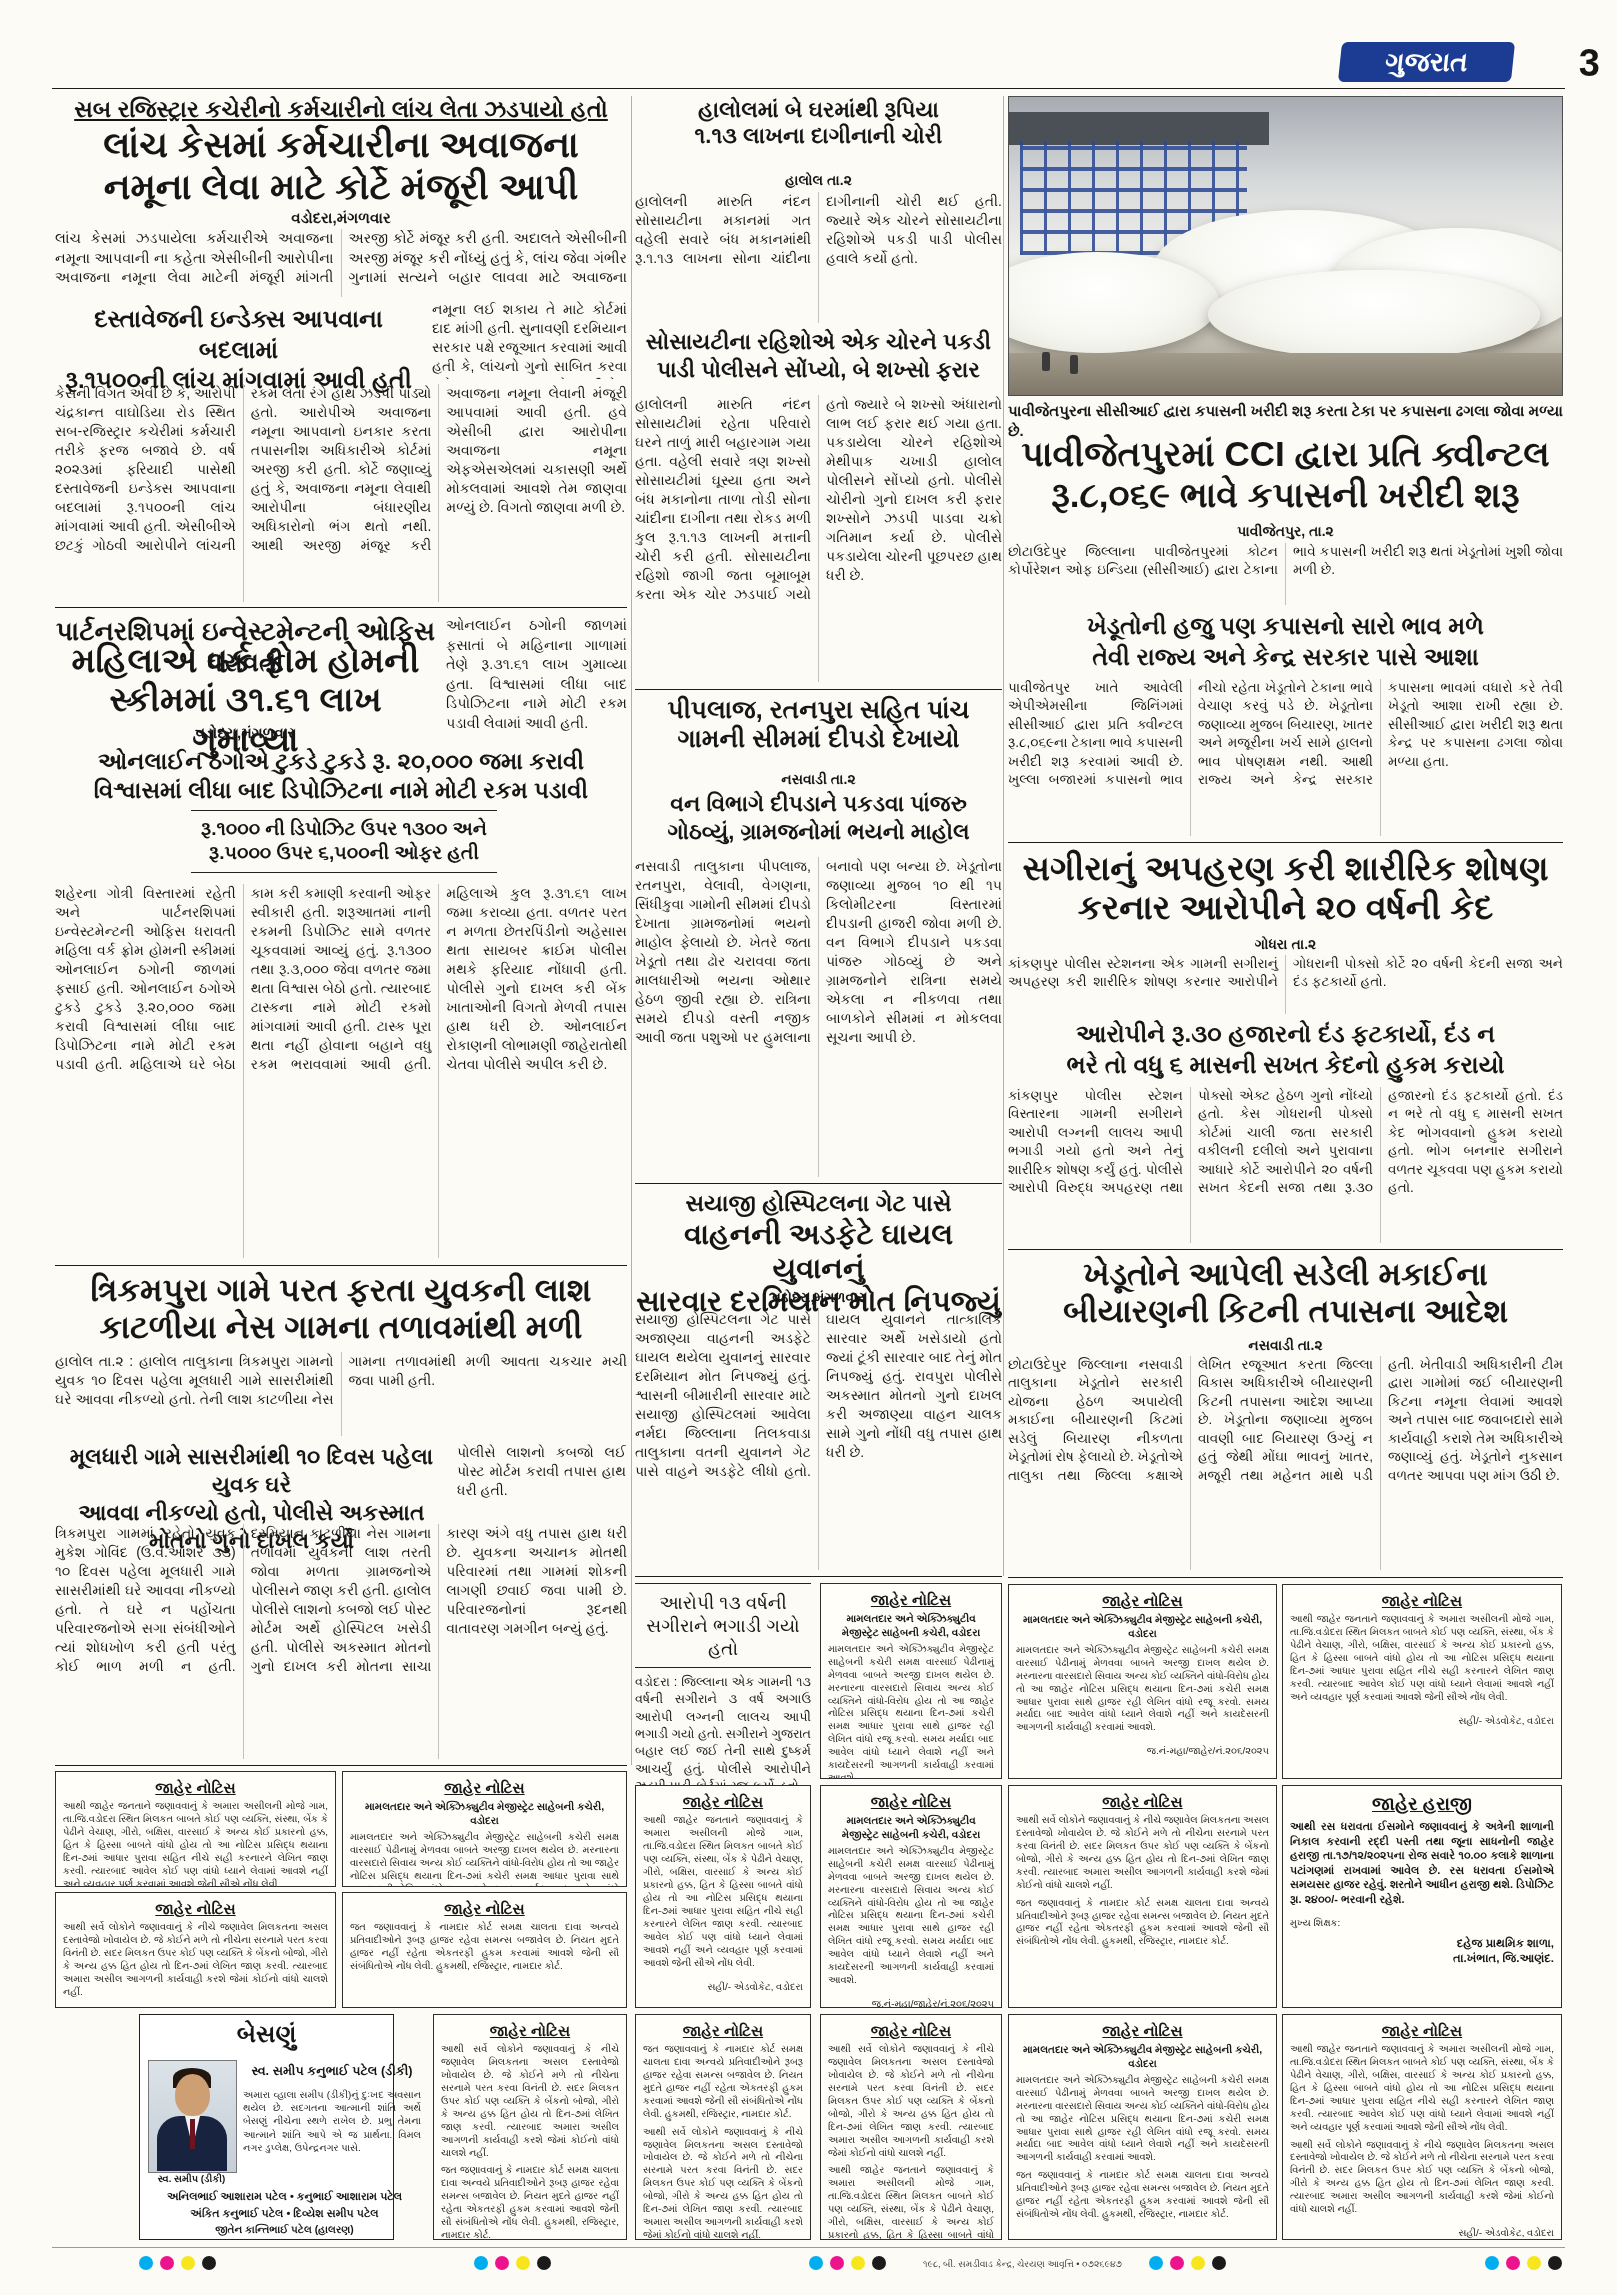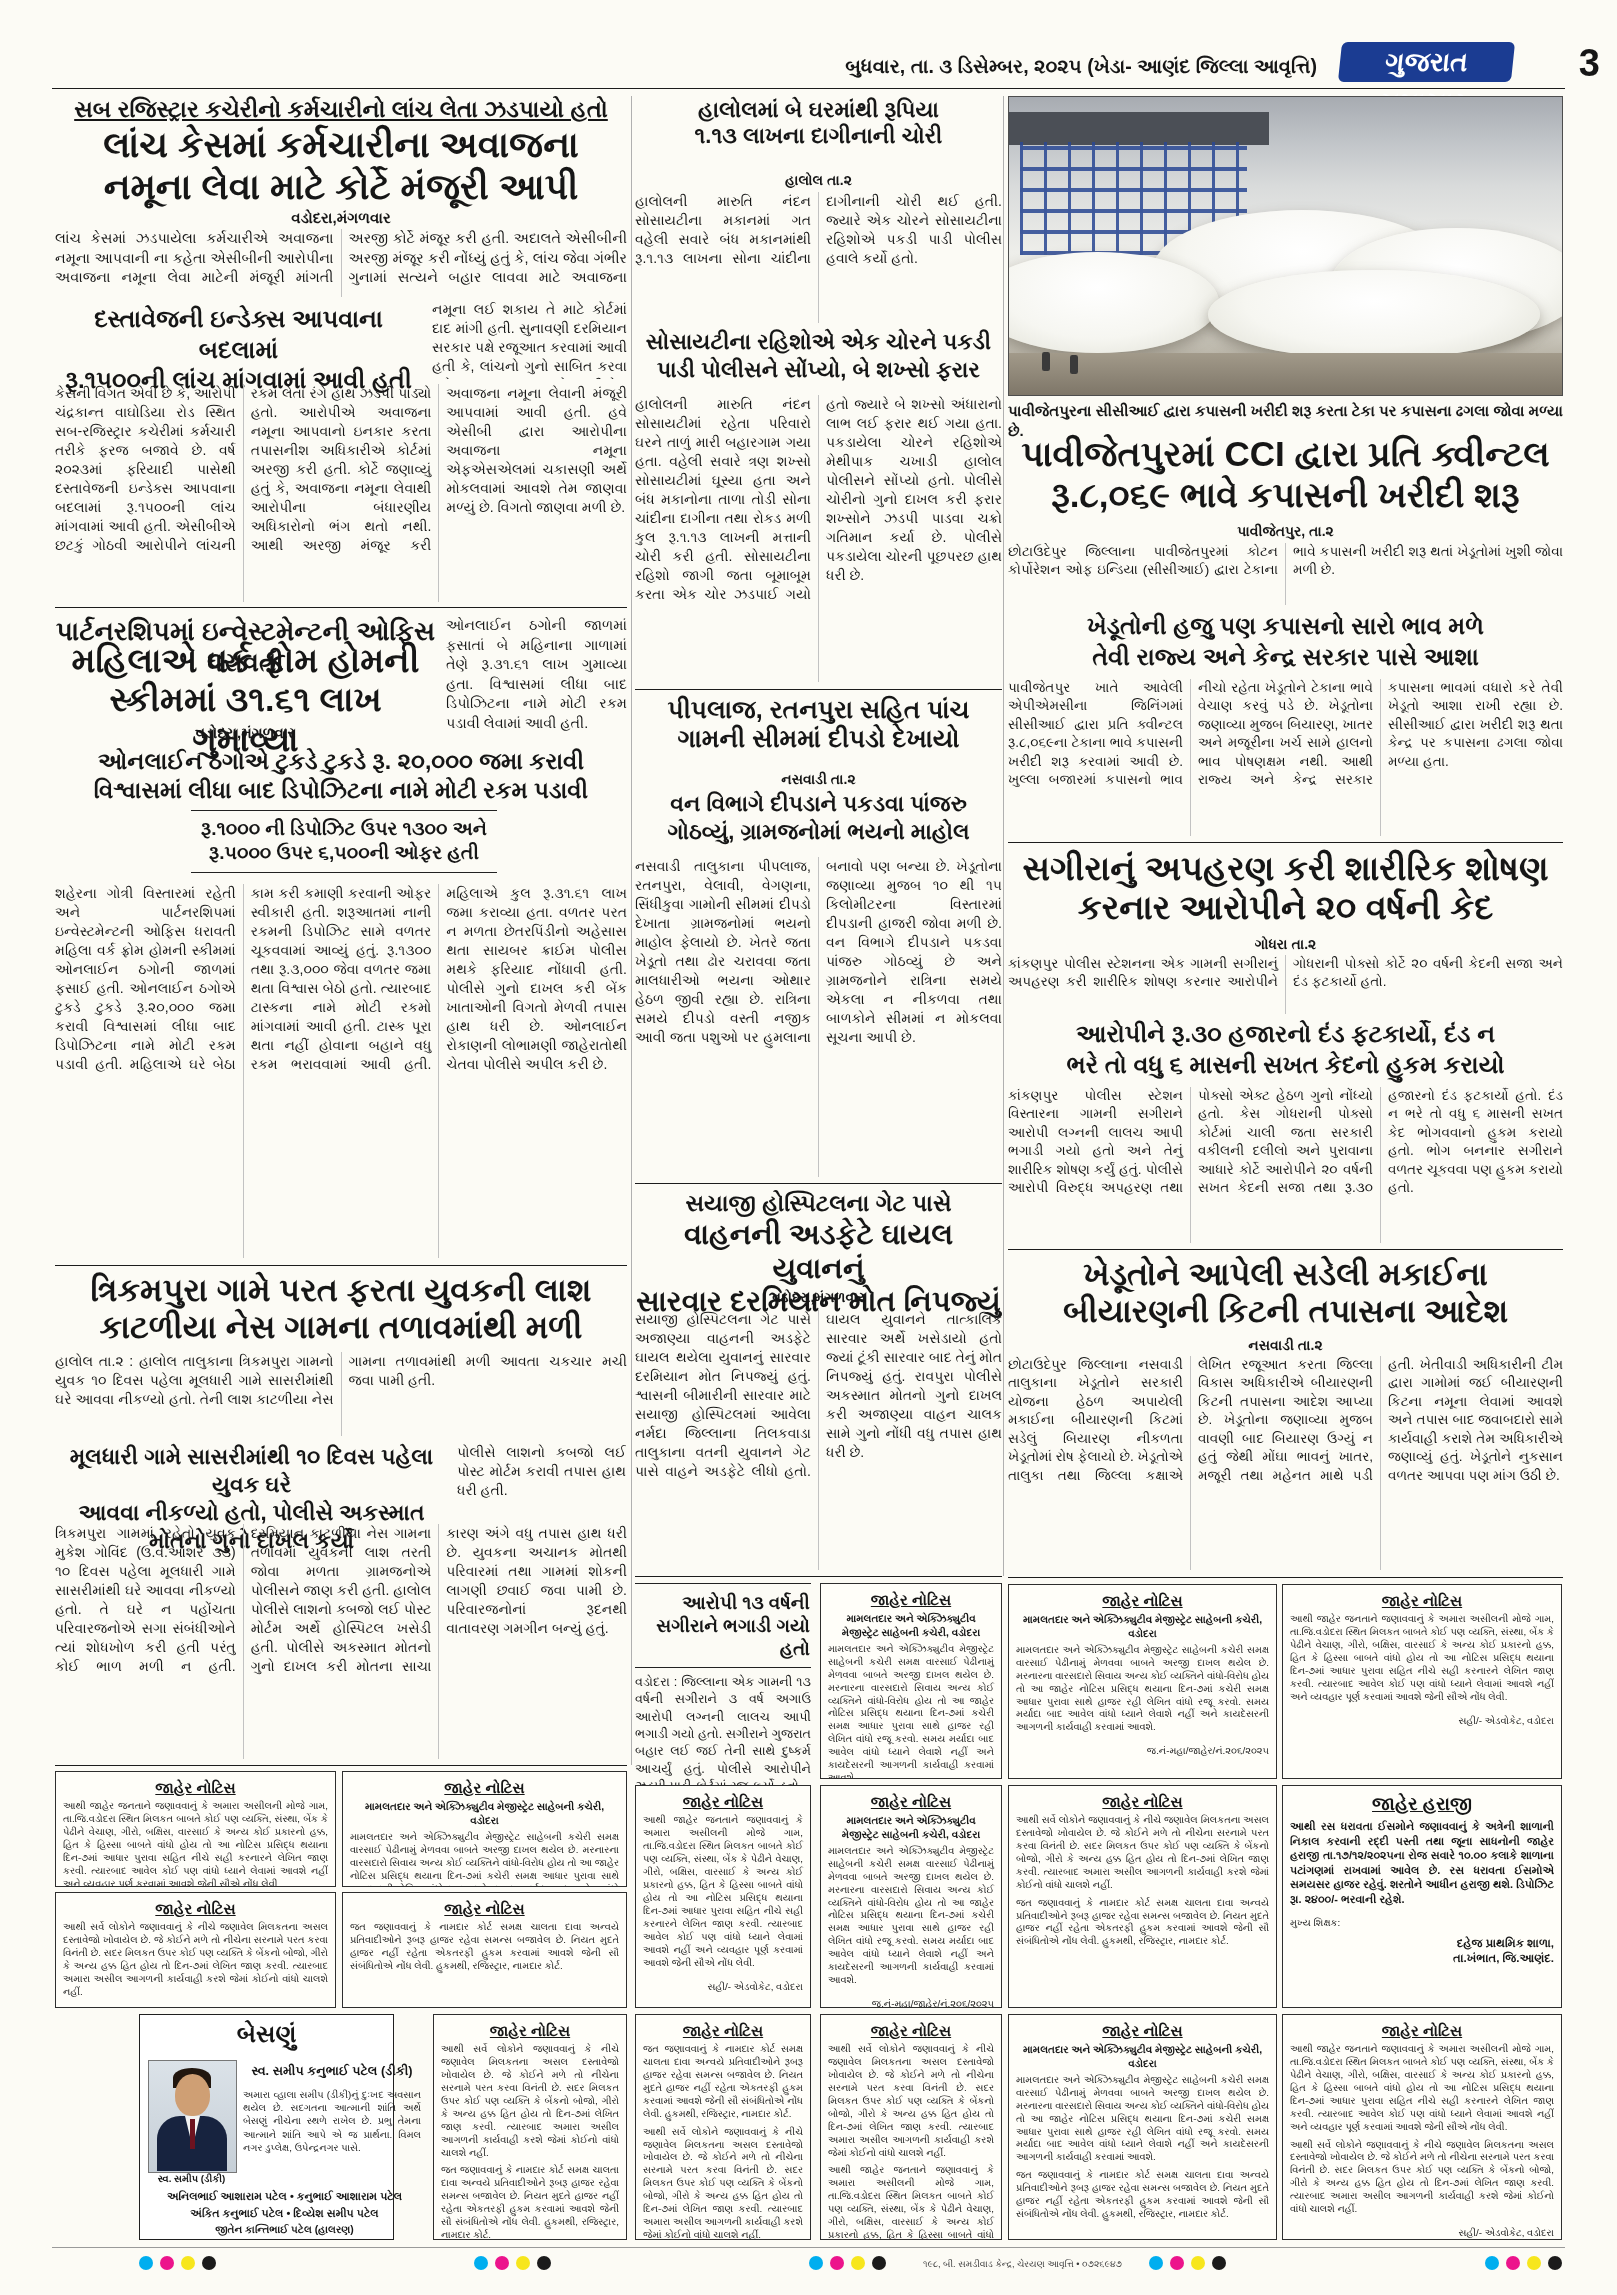--- a/index.html
+++ b/index.html
@@ -17,21 +17,21 @@
   .cols3{column-count:3;column-gap:15px;column-rule:0.6px solid #c2c2c2;}
   .hrule{border-top:1.7px solid #1c1c1c;height:0;}
   .hrule-thin{border-top:0.6px solid #9a9a9a;height:0;}
   .vrule{width:0;border-left:0.6px solid #b0b0b0;}
   .masthead{background:#1b3c92;color:#ffffff;font-weight:800;text-align:center;
             border-radius:5.8px;transform:skewX(-6deg);}
   .pageno{font-weight:800;}
   .caption{font-weight:700;text-align:justify;line-height:1.3;}
   .inset{font-weight:800;text-align:center;white-space:pre-line;
          border-top:1.7px solid #222;border-bottom:1.7px solid #222;padding:5.8px 2.3px;line-height:1.3;}
-  .sb-head{font-weight:700;text-align:right;border-top:1.7px solid #222;border-bottom:1.7px solid #222;
+  .sb-head{font-weight:400;text-align:center;border-top:1.7px solid #222;border-bottom:1.7px solid #222;
            padding:7px 1.2px;line-height:1.25;}
   .adbox{border:1.2px solid #2e2e2e;padding:5.8px 7px;font-size:9.8px;line-height:1.32;
          text-align:justify;background:#fffef9;overflow:hidden;}
   .adtitle{font-weight:800;text-align:center;font-size:15px;text-decoration:underline;margin-bottom:2.9px;}
   .adsub{font-weight:700;text-align:center;font-size:10.4px;margin-bottom:2.9px;}
   .adfooter{font-weight:400;text-align:right;margin-top:11px;}
   .adpara{margin:0 0 4.6px 0;}
   
   .photo{border:0.6px solid #4d4d4d;overflow:hidden;
          background:linear-gradient(180deg,#a7abb1 0%,#bfc3c7 14%,#d9dbdb 30%,#eeeeea 52%,#e6e4dc 70%,#b5b0a3 88%,#8f897c 100%);}
@@ -69,21 +69,20 @@
   .regset{position:absolute;display:flex;gap:7px;}
   .dot{width:14px;height:14px;border-radius:50%;}
   .dot.c{background:#00aeef}.dot.m{background:#ec148c}.dot.y{background:#f7e61c}.dot.k{background:#1b1b1b}
   .imprint{font-size:9.2px;color:#3a3a3a;text-align:center;}
 </style>
 </head>
 <body>
 
 <div class="page">
 
-  <div class="abs" style="left:589px;top:55px;width:728px;font-size:19.6px;font-weight:700;text-align:right;">બુધવાર, તા. ૩ ડિસેમ્બર, ૨૦૨૫ (ખેડા- આણંદ જિલ્લા આવૃત્તિ)</div>
   <div class="abs masthead" style="left:1340px;top:42px;width:173px;height:40px;line-height:40px;font-size:26.6px;">ગુજરાત સમાચાર</div>
   <div class="abs pageno" style="left:1548px;top:42px;width:52px;font-size:38px;text-align:right;">3</div>
   <div class="abs hrule" style="left:52px;top:88px;width:1513px;"></div>
 
   <div class="abs vrule" style="left:631px;top:96px;height:1669px;"></div>
   <div class="abs vrule" style="left:1003px;top:96px;height:1480px;"></div>
 
   <div class="abs kicker" style="left:55px;top:96px;width:572px;font-size:23px;">સબ રજિસ્ટ્રાર કચેરીનો કર્મચારીનો લાંચ લેતા ઝડપાયો હતો</div>
   <div class="abs headline" style="left:55px;top:124px;width:572px;font-size:36px;">લાંચ કેસમાં કર્મચારીના અવાજના
 નમૂના લેવા માટે કોર્ટે મંજૂરી આપી</div>

